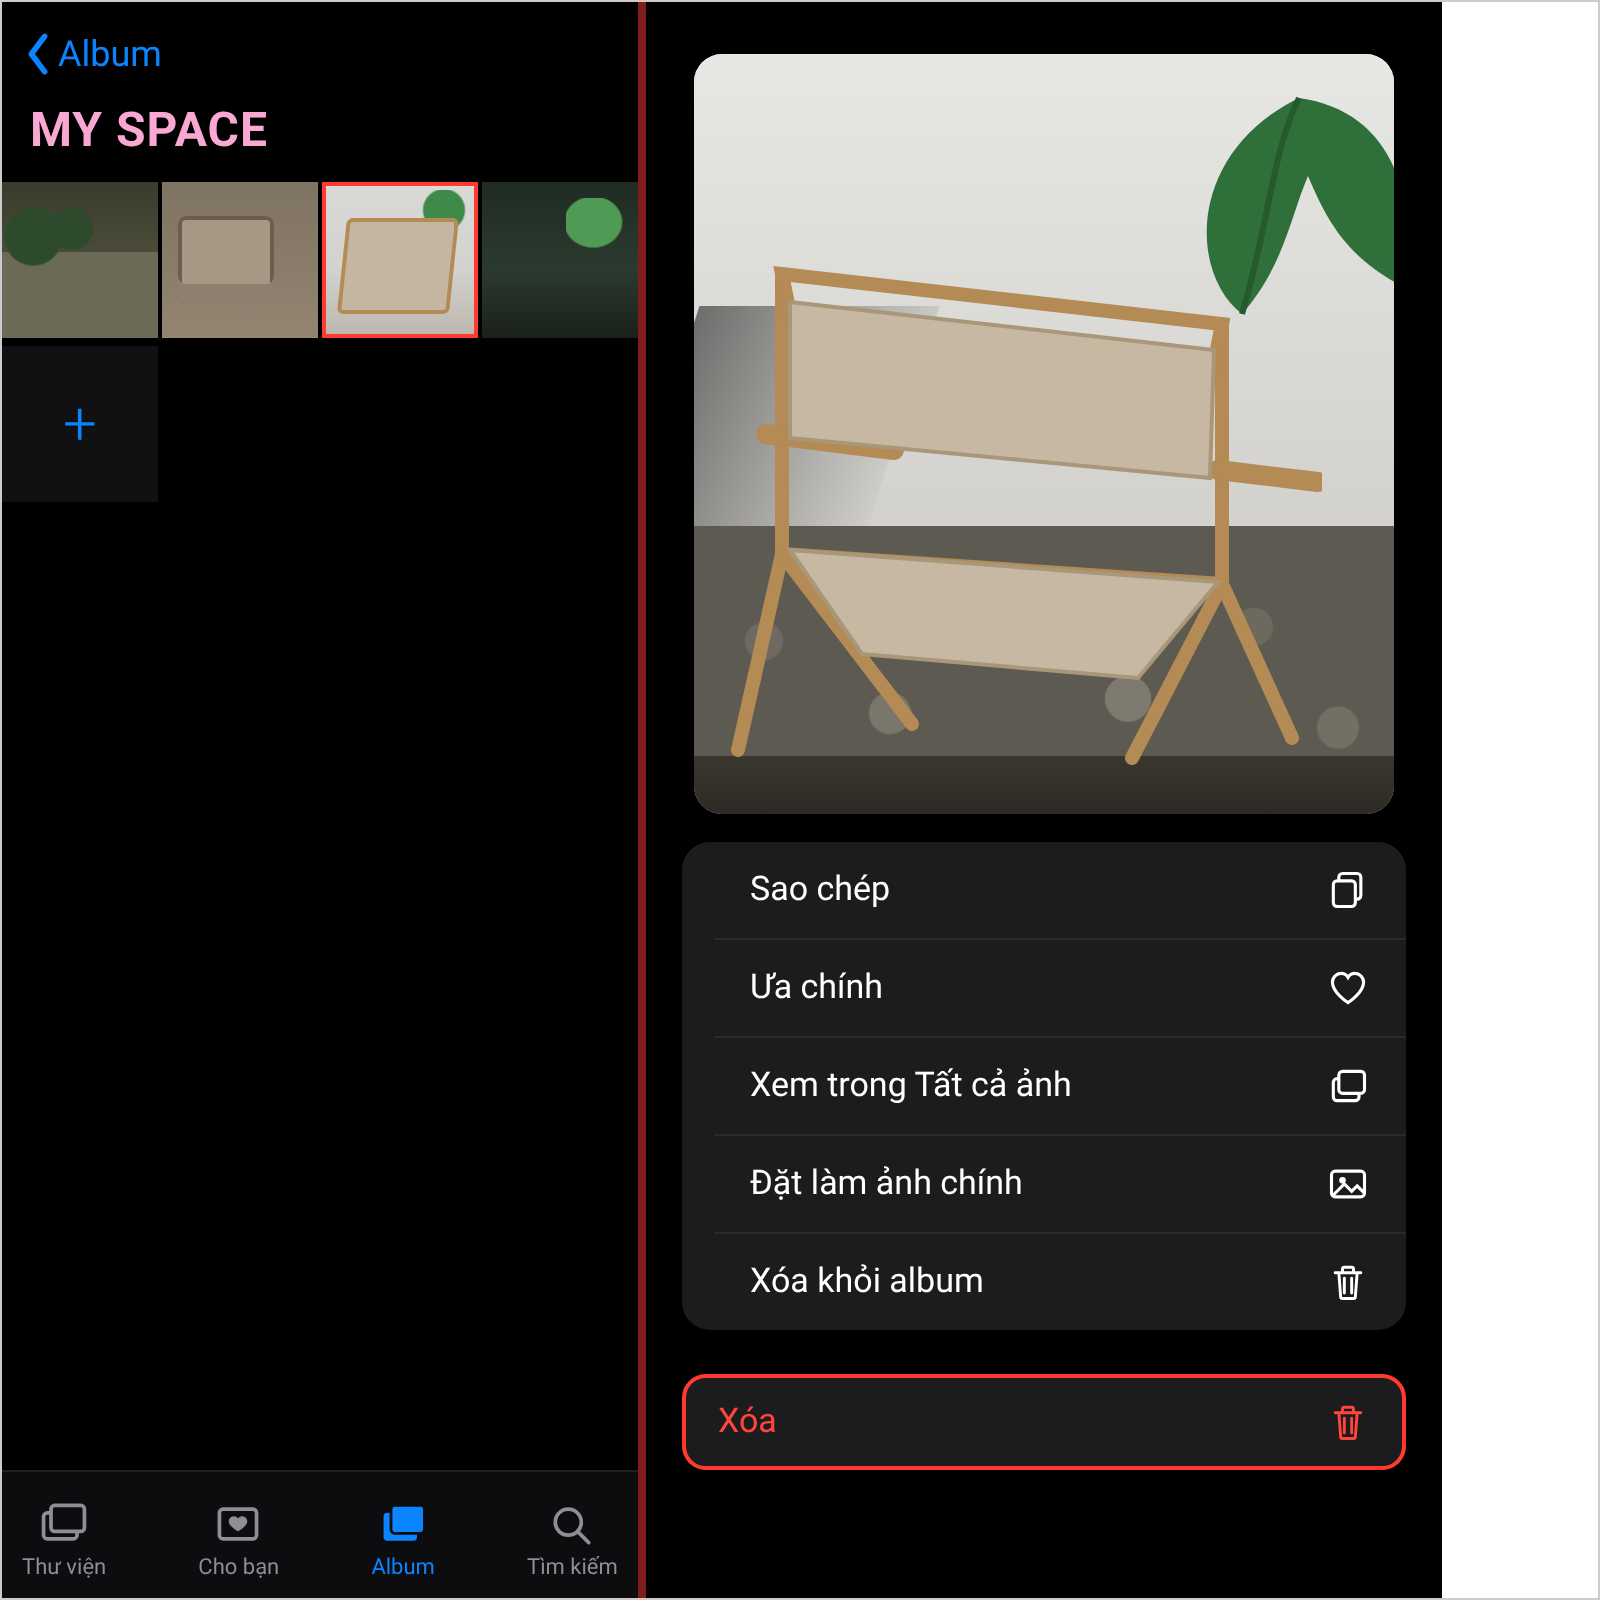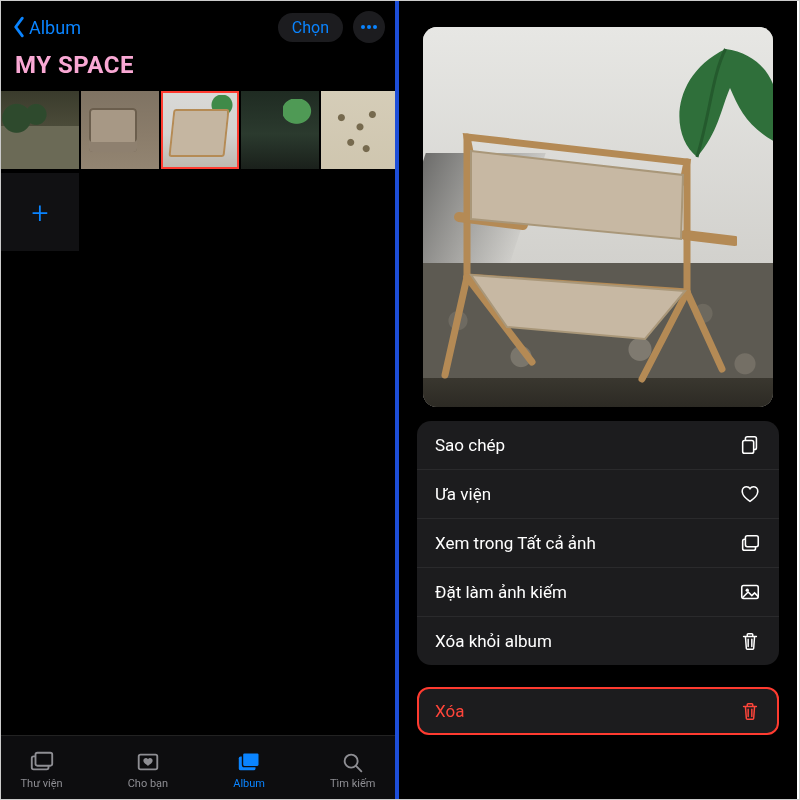--- a/index.html
+++ b/index.html
@@ -15,21 +15,21 @@
     width: 800px;
     height: 800px;
     border: 1px solid #ccc;
   }
   .pane {
     position: relative;
     background: #000;
     height: 100%;
     overflow: hidden;
   }
-  .pane-left { width: 398px; border-right: 4px solid #1d4ed8; }
+  .pane-left { width: 322px; border-right: 4px solid #7f1d1d; }
   .pane-right { width: 398px; }
 
   
   .navbar {
     display: flex;
     align-items: center;
     justify-content: space-between;
     padding: 10px 10px 4px;
     height: 46px;
   }
@@ -240,20 +240,21 @@
     background: #1c1c1e;
   }
   .menu-item {
     display: flex;
     align-items: center;
     justify-content: space-between;
     padding: 13px 18px;
     color: #fff;
     font-size: 17px;
     border-bottom: 1px solid #2a2a2c;
+    margin-left: 16px;
   }
   .menu-item:last-child { border-bottom: none; }
   .menu-item svg { width: 22px; height: 22px; flex: 0 0 22px; }
   .menu-item.guide {
     color: #ff453a;
     margin: 6px 18px 0;
     border: 2px solid #ff3b30;
     border-radius: 12px;
     background: #1c1c1e;
     padding: 11px 16px;
@@ -265,30 +266,20 @@
 
 <div class="frame">
 
   <div class="pane pane-left">
     <div class="navbar">
       <div class="back">
         <svg viewBox="0 0 12 20">
             <path d="M9 2 L3 10 L9 18" stroke="#0a84ff" stroke-width="2.6" fill="none" stroke-linecap="round" stroke-linejoin="round"></path>
           </svg>
         <span>Album</span>
-      </div>
-      <div class="nav-actions">
-        <div class="pill">Chọn</div>
-        <div class="more-btn">
-          <svg viewBox="0 0 18 6">
-            <circle cx="3" cy="3" r="2" fill="#0a84ff"></circle>
-              <circle cx="9" cy="3" r="2" fill="#0a84ff"></circle>
-              <circle cx="15" cy="3" r="2" fill="#0a84ff"></circle>
-          </svg>
-        </div>
       </div>
     </div>
 
     <div class="title">MY SPACE</div>
 
     <div class="thumbs">
       <div class="thumb p1"></div>
       <div class="thumb p2"></div>
       <div class="thumb p3 sel"></div>
       <div class="thumb p4"></div>
@@ -370,34 +361,34 @@
 
     <div class="menu">
       <div class="menu-item">
         <span>Sao chép</span>
         <svg viewBox="0 0 24 24">
             <rect x="7" y="3" width="12" height="14" rx="2" fill="none" stroke="#fff" stroke-width="1.7"></rect>
             <rect x="4" y="7" width="12" height="14" rx="2" fill="#1c1c1e" stroke="#fff" stroke-width="1.7"></rect>
           </svg>
       </div>
       <div class="menu-item">
-        <span>Ưa viện</span>
+        <span>Ưa chính</span>
         <svg viewBox="0 0 24 24">
             <path d="M12 20 C12 20 3.5 14.6 3.5 8.9 C3.5 6 5.8 4 8.3 4 C10 4 11.3 5 12 6.2 C12.7 5 14 4 15.7 4 C18.2 4 20.5 6 20.5 8.9 C20.5 14.6 12 20 12 20 Z" fill="none" stroke="#fff" stroke-width="1.7"></path>
           </svg>
       </div>
       <div class="menu-item">
         <span>Xem trong Tất cả ảnh</span>
         <svg viewBox="0 0 24 24">
             <rect x="4" y="8" width="14" height="12" rx="2" fill="none" stroke="#fff" stroke-width="1.7"></rect>
             <rect x="7" y="4" width="14" height="12" rx="2" fill="#1c1c1e" stroke="#fff" stroke-width="1.7"></rect>
           </svg>
       </div>
       <div class="menu-item">
-        <span>Đặt làm ảnh kiếm</span>
+        <span>Đặt làm ảnh chính</span>
         <svg viewBox="0 0 24 24">
             <rect x="3" y="5" width="18" height="14" rx="2" fill="none" stroke="#fff" stroke-width="1.7"></rect>
             <circle cx="9" cy="10" r="1.8" fill="#fff"></circle>
             <path d="M4 18 L10 12 L14 16 L17 13 L21 17" fill="none" stroke="#fff" stroke-width="1.7"></path>
           </svg>
       </div>
       <div class="menu-item">
         <span>Xóa khỏi album</span>
         <svg viewBox="0 0 24 24">
             <path d="M5 7 H19 M9 7 V5 a1 1 0 0 1 1-1 h4 a1 1 0 0 1 1 1 V7 M7 7 L8 20 a1 1 0 0 0 1 1 h6 a1 1 0 0 0 1-1 L17 7 M10 10 V18 M14 10 V18" fill="none" stroke="#fff" stroke-width="1.6" stroke-linecap="round"></path>

